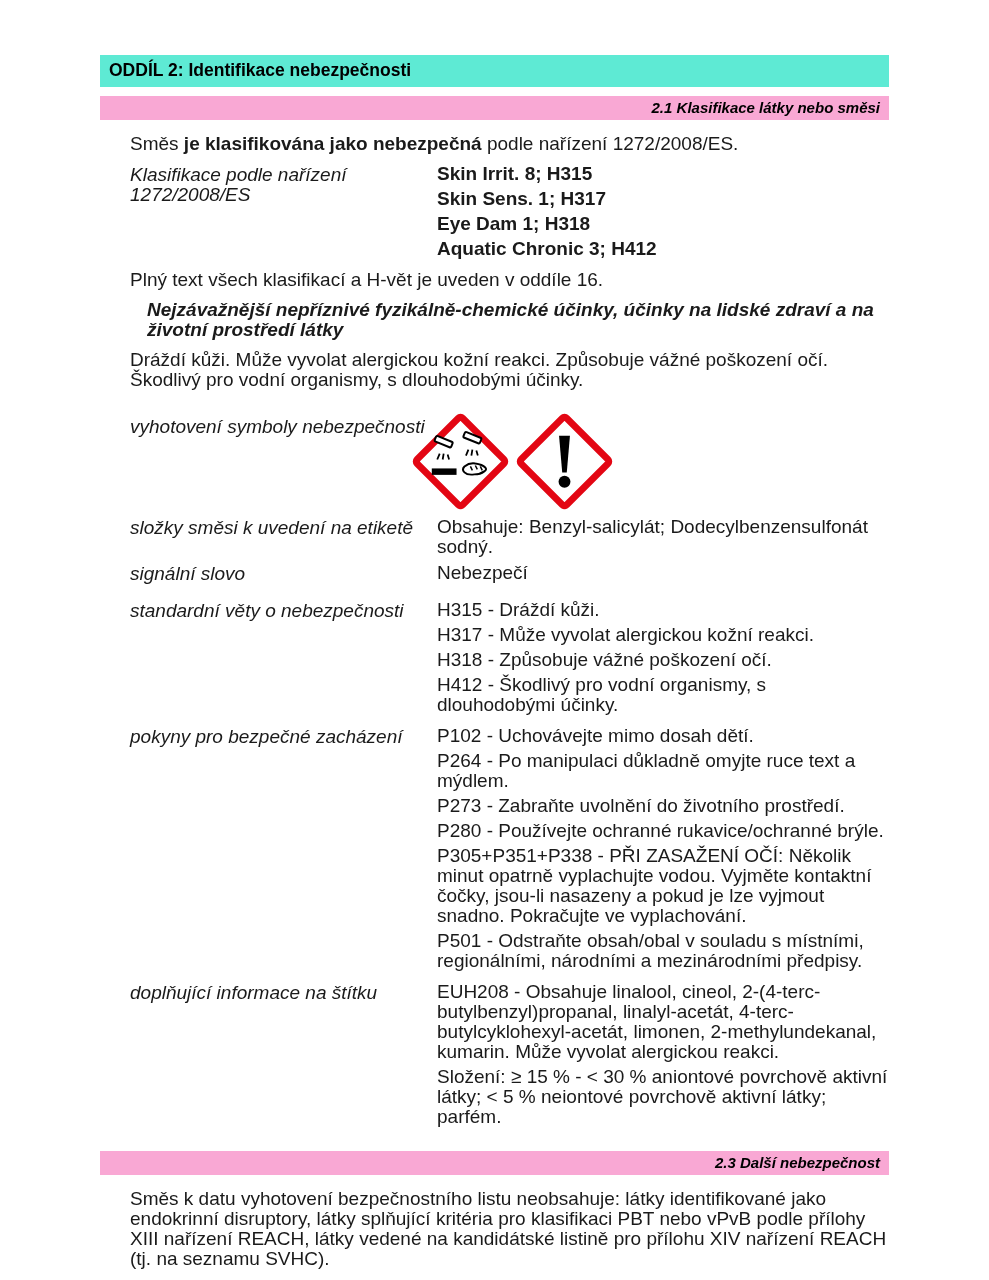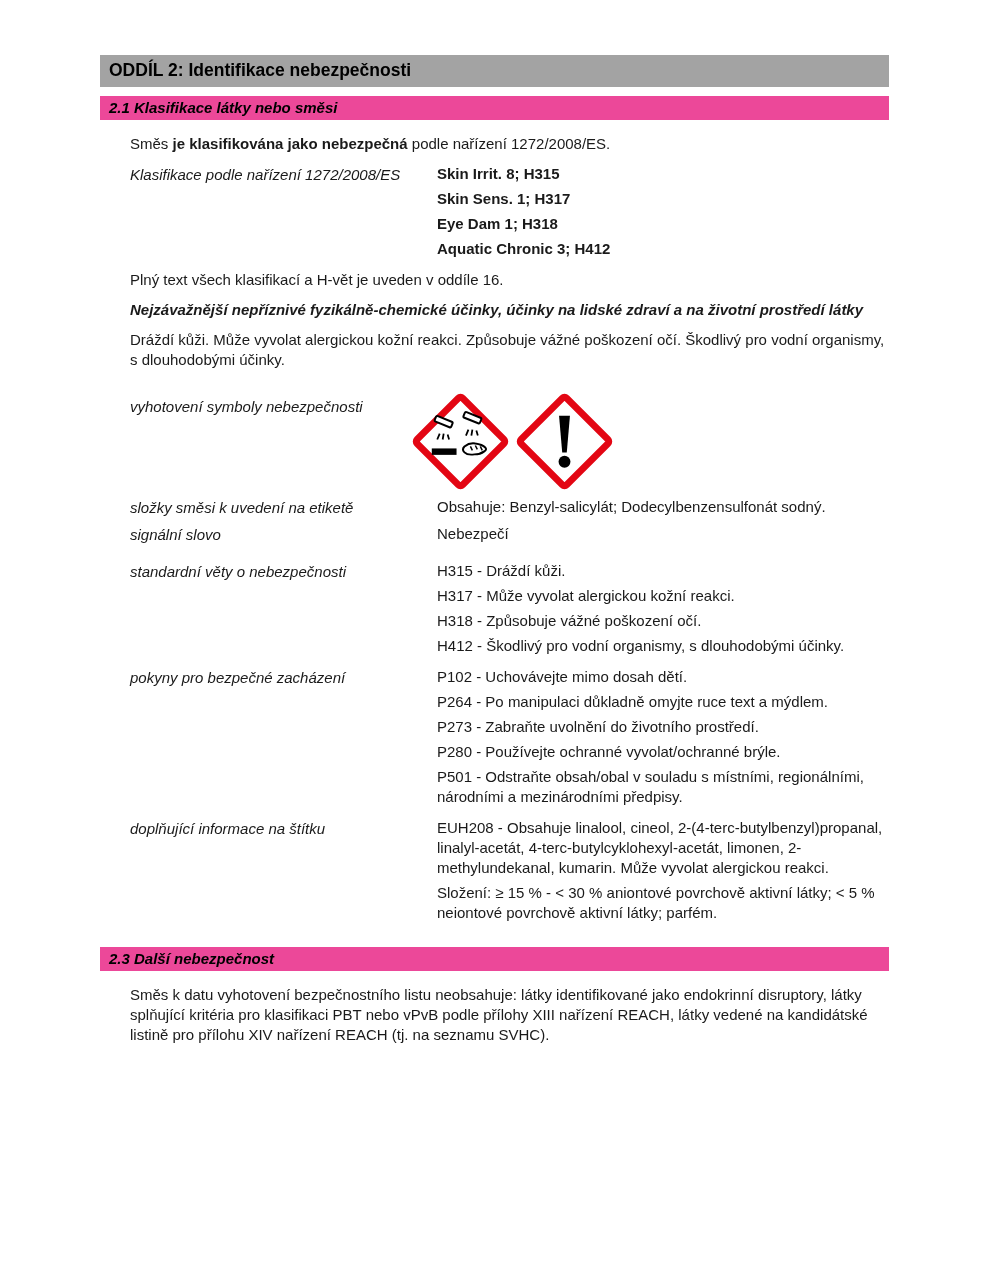--- a/index.html
+++ b/index.html
@@ -9,43 +9,44 @@
     font-family: "Liberation Sans", sans-serif;
     color: #1a1a1a;
     overflow: hidden;
   }
   .doc {
     width: 789px;
     margin-left: 100px;
     padding-top: 55px;
   }
   .section-bar {
-    background: #a3a3a3;
+    background: #5eead4;
     color: #000;
     font-weight: bold;
     font-size: 17.5px;
     padding: 5px 9px 6px 9px;
   }
   .sub-bar {
-    background: #ec4899;
+    background: #f9a8d4;
     color: #000;
     font-weight: bold;
     font-style: italic;
     font-size: 15px;
     padding: 3px 9px 4px 9px;
     margin-top: 9px;
+    text-align: right;
   }
   .block {
     padding: 8px 0 4px 30px;
-    font-size: 15px;
+    font-size: 19px;
     line-height: 20px;
   }
   .para { margin: 6px 0 10px 0; }
   .bold { font-weight: bold; }
-  .bolditalic { font-weight: bold; font-style: italic; }
+  .bolditalic { font-weight: bold; font-style: italic; margin-left: 17px; }
   .row {
     display: flex;
     align-items: flex-start;
     margin: 4px 0 6px 0;
   }
   .row .label {
     flex: none;
     width: 307px;
     font-style: italic;
     padding-top: 1px;
@@ -154,21 +155,22 @@
         <div class="stmt">H412 - Škodlivý pro vodní organismy, s dlouhodobými účinky.</div>
       </div>
     </div>
 
     <div class="row">
       <div class="label">pokyny pro bezpečné zacházení</div>
       <div class="value">
         <div class="stmt">P102 - Uchovávejte mimo dosah dětí.</div>
         <div class="stmt">P264 - Po manipulaci důkladně omyjte ruce text a mýdlem.</div>
         <div class="stmt">P273 - Zabraňte uvolnění do životního prostředí.</div>
-        <div class="stmt">P280 - Používejte ochranné vyvolat/ochranné brýle.</div>
+        <div class="stmt">P280 - Používejte ochranné rukavice/ochranné brýle.</div>
+        <div class="stmt">P305+P351+P338 - PŘI ZASAŽENÍ OČÍ: Několik minut opatrně vyplachujte vodou. Vyjměte kontaktní čočky, jsou-li nasazeny a pokud je lze vyjmout snadno. Pokračujte ve vyplachování.</div>
         <div class="stmt">P501 - Odstraňte obsah/obal v souladu s místními, regionálními, národními a mezinárodními předpisy.</div>
       </div>
     </div>
 
     <div class="row">
       <div class="label">doplňující informace na štítku</div>
       <div class="value">
         <div class="stmt">EUH208 - Obsahuje linalool, cineol, 2-(4-terc-butylbenzyl)propanal, linalyl-acetát, 4-terc-butylcyklohexyl-acetát, limonen, 2-methylundekanal, kumarin. Může vyvolat alergickou reakci.</div>
         <div class="stmt">Složení: ≥ 15 % - &lt; 30 % aniontové povrchově aktivní látky; &lt; 5 % neiontové povrchově aktivní látky; parfém.</div>
       </div>

